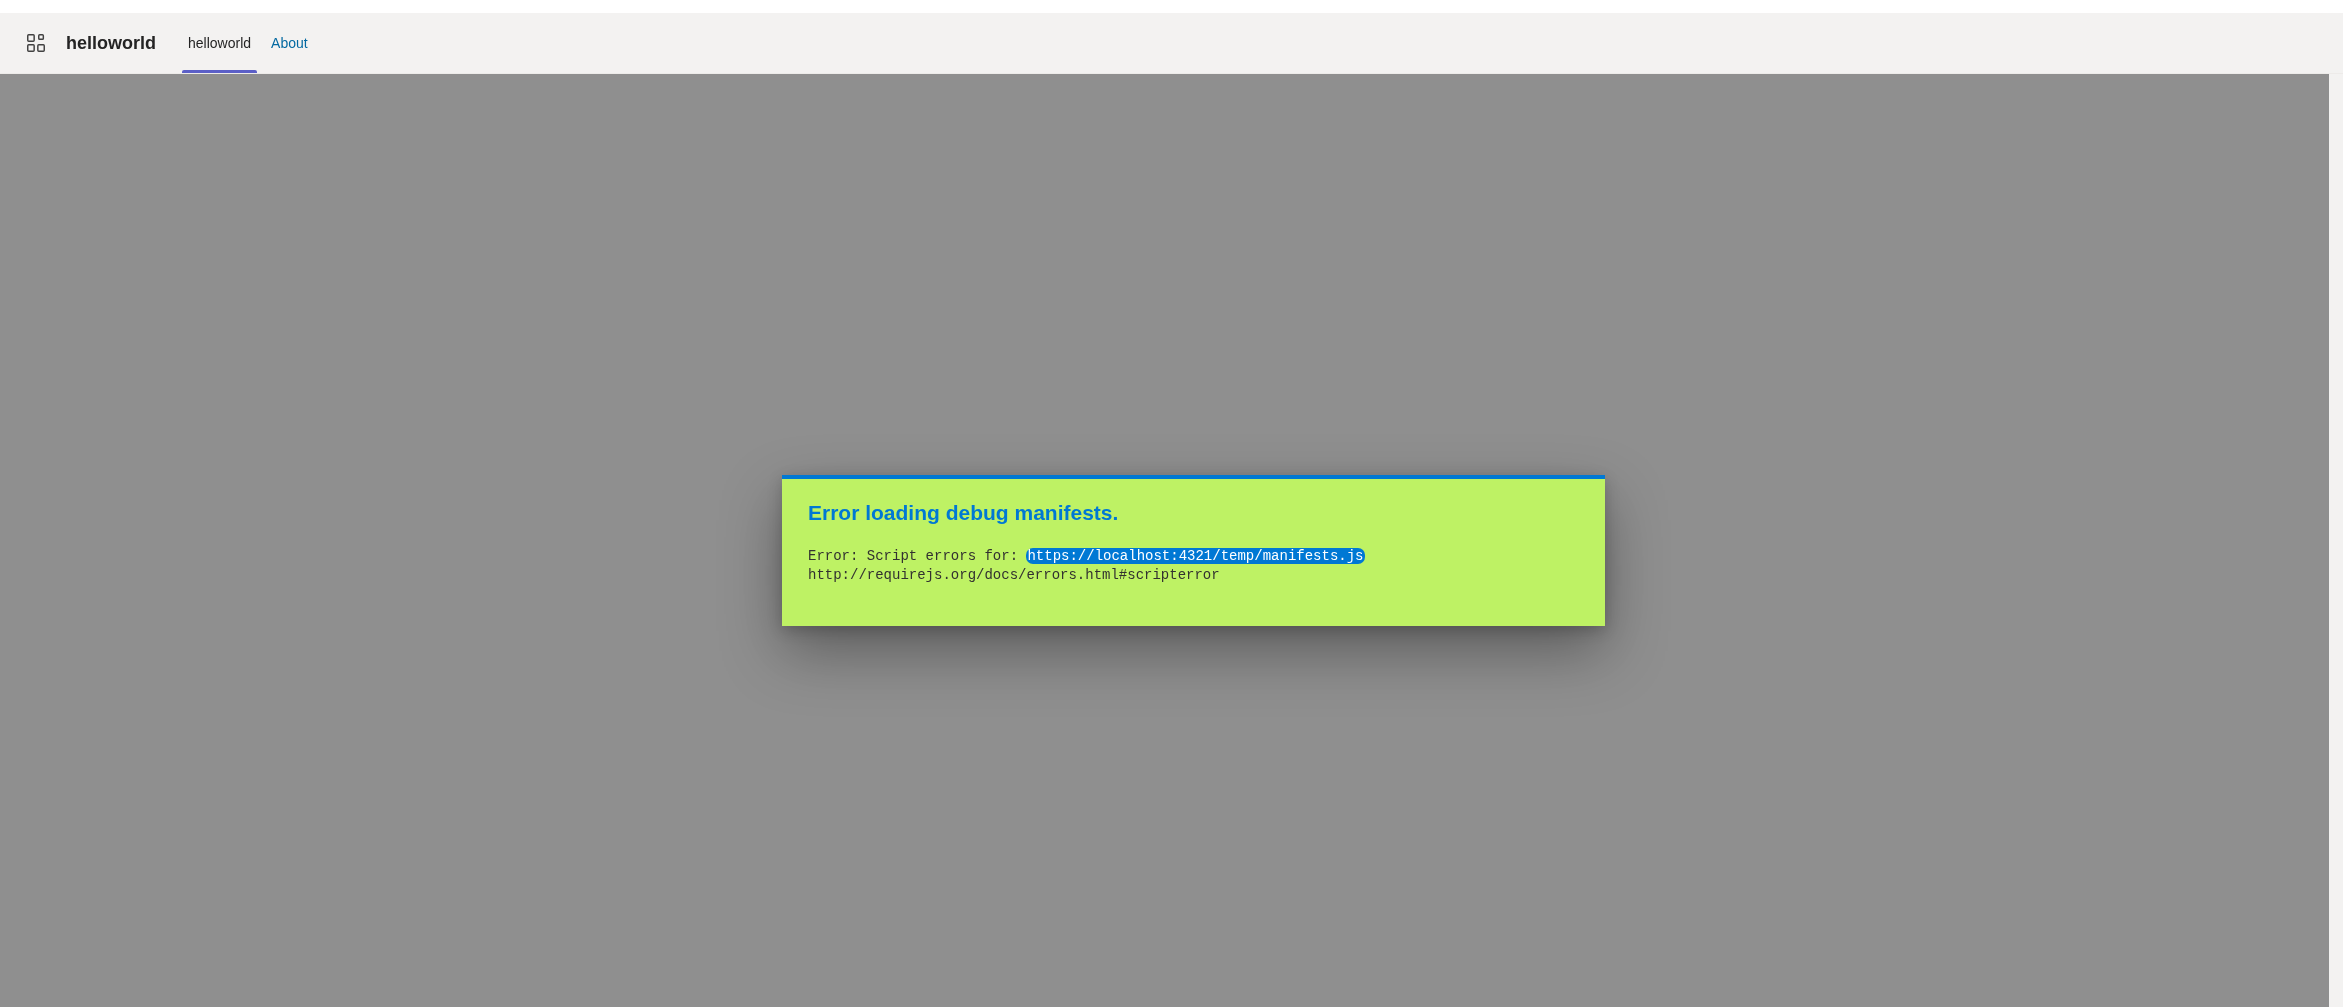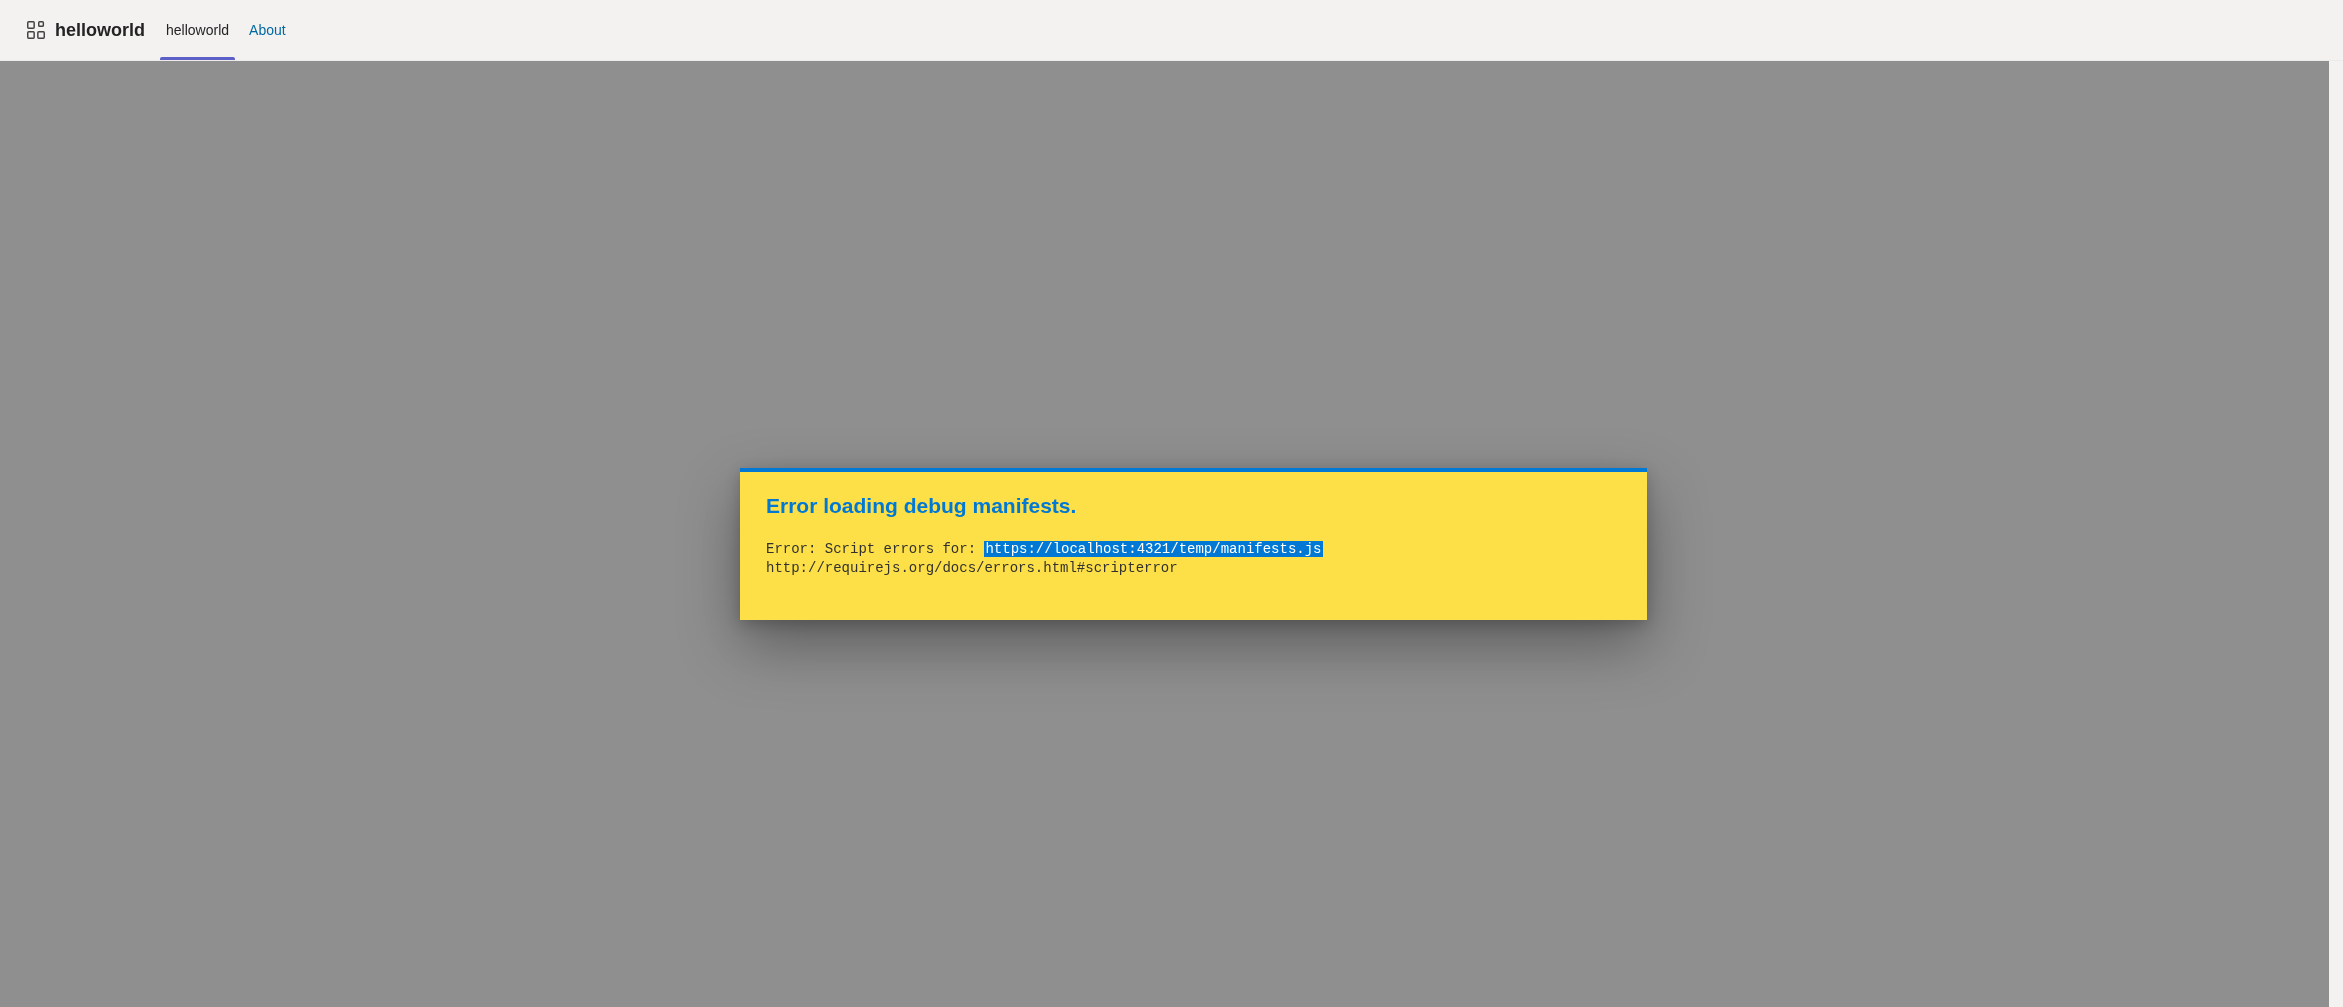--- a/index.html
+++ b/index.html
@@ -6,22 +6,23 @@
   html, body { width: 100%; height: 100%; font-family: "Segoe UI", -apple-system, BlinkMacSystemFont, sans-serif; }
   body { display: flex; flex-direction: column; overflow: hidden; }
 
   
   .header {
     height: 61px;
     background: #f3f2f1;
     display: flex;
     align-items: center;
     padding: 0 20px;
-    gap: 3px;
+    gap: 14px;
     border-bottom: 1px solid #edebe9;
+    margin-top: 13px;
   }
   .app-icon-wrap {
     width: 32px; height: 32px;
     display: flex; align-items: center; justify-content: center;
     position: relative;
   }
   .app-icon-wrap svg { width: 22px; height: 22px; }
   .app-title {
     font-size: 18px;
     font-weight: 700;
@@ -54,22 +55,22 @@
     flex: 1;
     background: #8f8f8f;
     position: relative;
     display: flex;
     align-items: center;
     justify-content: center;
   }
 
   
   .dialog {
-    width: 907px;
-    background: #fde047;
+    width: 823px;
+    background: #bef264;
     box-shadow: 0 25px 60px rgba(0,0,0,0.35), 0 4px 14px rgba(0,0,0,0.2);
     border-top: 4px solid #0078d4;
     padding: 22px 26px 20px 26px;
     position: relative;
     top: 10px;
     margin-left: 44px;
   }
   .dialog-title {
     color: #0078d4;
     font-size: 21px;
@@ -87,20 +88,21 @@
     font-size: 14px;
     color: #323130;
     white-space: pre;
     line-height: 1.35;
     margin-bottom: 22px;
   }
   .err-highlight {
     background: #0078d4;
     color: #ffffff;
     padding: 0 1px;
+    border-radius: 7px;
   }
   .dialog-actions {
     display: flex;
     justify-content: flex-end;
   }
   .dismiss-btn {
     background: #0078d4;
     color: #ffffff;
     border: none;
     font-size: 14px;

